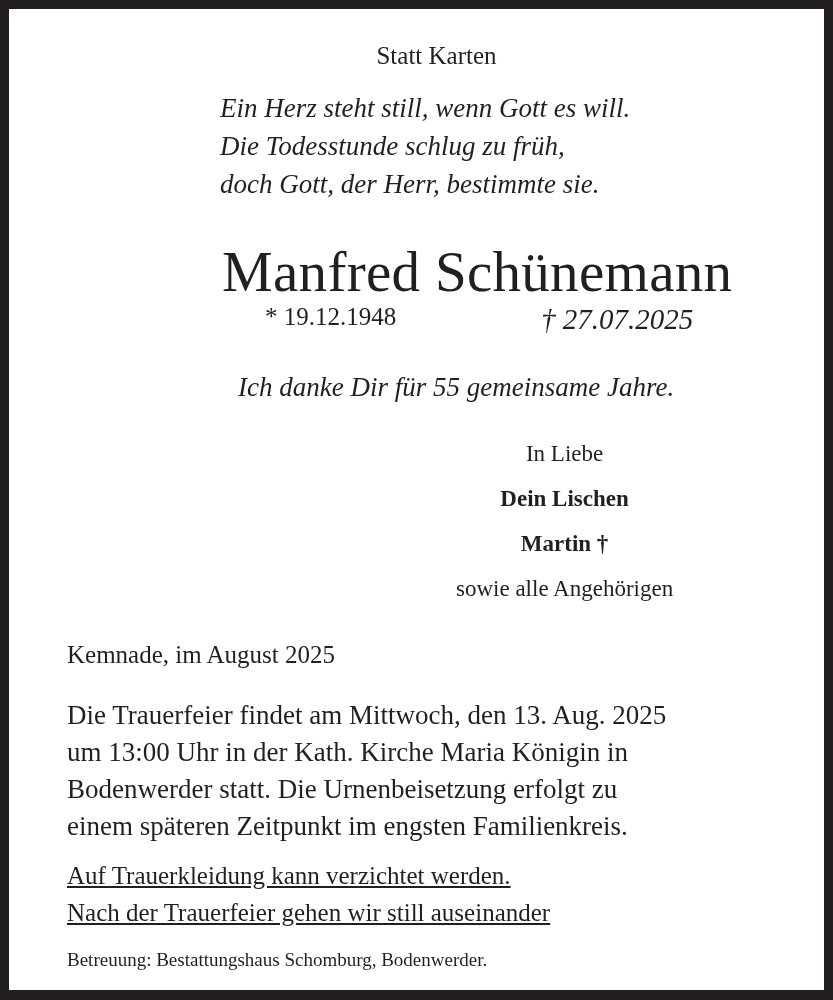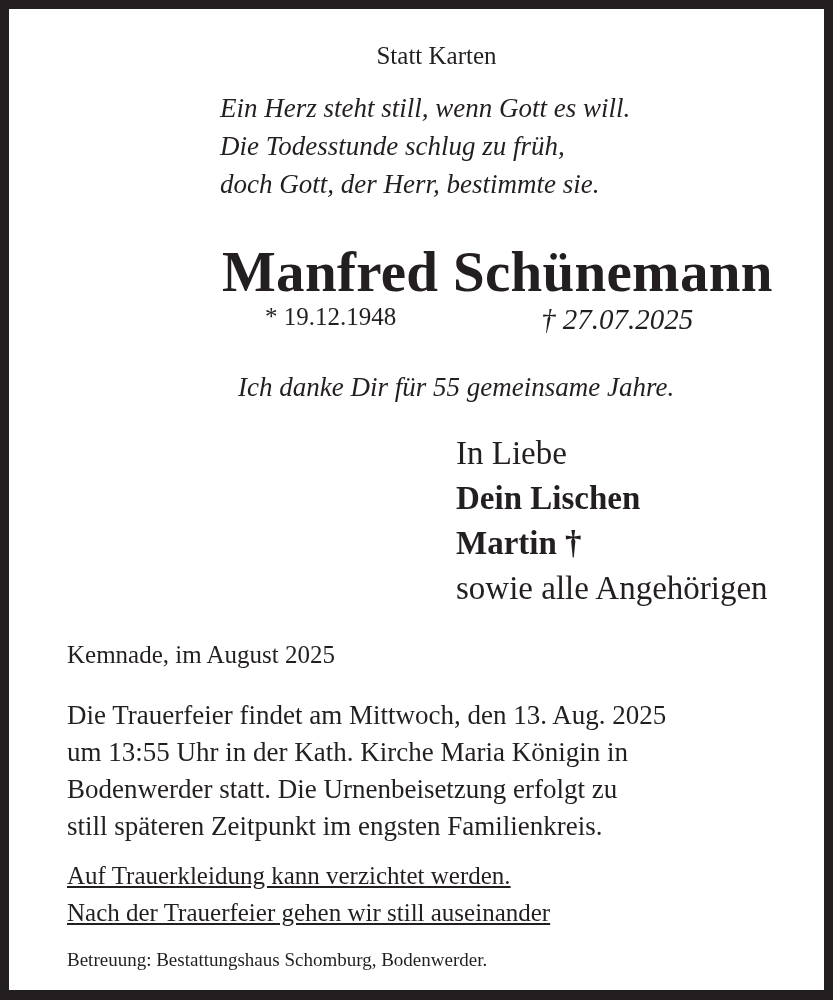--- a/index.html
+++ b/index.html
@@ -12,25 +12,25 @@
   }
   .card {
     position: absolute;
     left: 9px; top: 9px;
     width: 815px; height: 981px;
     background: #ffffff;
   }
   .abs { position: absolute; white-space: nowrap; margin-left: 20px; }
   .header { left: 0; width: 815px; top: 33px; text-align: center; font-size: 25px; }
   .poem { left: 191px; top: 80px; font-style: italic; font-size: 27px; line-height: 38px; }
-  .name { left: 193px; top: 230px; font-size: 57px; font-weight: bold; letter-spacing: 0.3px; }
+  .name { left: 193px; top: 230px; font-size: 57px; font-weight: normal; letter-spacing: 0.3px; }
   .birth { left: 236px; top: 294px; font-size: 25px; }
   .death { left: 512px; top: 294px; font-size: 29px; font-style: italic; }
   .thanks { left: 209px; top: 363px; font-size: 27px; font-style: italic; }
-  .sign { left: 427px; top: 422px; font-size: 33px; line-height: 45px; }
+  .sign { left: 427px; top: 422px; font-size: 23px; line-height: 45px; text-align: center; }
   .sign .bold { font-weight: bold; }
   .place { left: 38px; top: 632px; font-size: 25px; }
   .para1 { left: 38px; top: 688px; font-size: 27px; line-height: 37px; }
   .para2 { left: 38px; top: 848px; font-size: 25px; line-height: 37px; text-decoration: underline; }
   .footer { left: 38px; top: 940px; font-size: 19px; }
 </style>
 </head>
 <body>
 
 <div class="card">
@@ -52,23 +52,23 @@
     <div>In Liebe</div>
     <div class="bold">Dein Lischen</div>
     <div class="bold">Martin †</div>
     <div>sowie alle Angehörigen</div>
   </div>
 
   <div class="abs place">Kemnade, im August 2025</div>
 
   <div class="abs para1">
     <div>Die Trauerfeier findet am Mittwoch, den 13. Aug. 2025</div>
-    <div>um 13:55 Uhr in der Kath. Kirche Maria Königin in</div>
+    <div>um 13:00 Uhr in der Kath. Kirche Maria Königin in</div>
     <div>Bodenwerder statt. Die Urnenbeisetzung erfolgt zu</div>
-    <div>still späteren Zeitpunkt im engsten Familienkreis.</div>
+    <div>einem späteren Zeitpunkt im engsten Familienkreis.</div>
   </div>
 
   <div class="abs para2">
     <div>Auf Trauerkleidung kann verzichtet werden.</div>
     <div>Nach der Trauerfeier gehen wir still auseinander</div>
   </div>
 
   <div class="abs footer">Betreuung: Bestattungshaus Schomburg, Bodenwerder.</div>
 </div>
 

